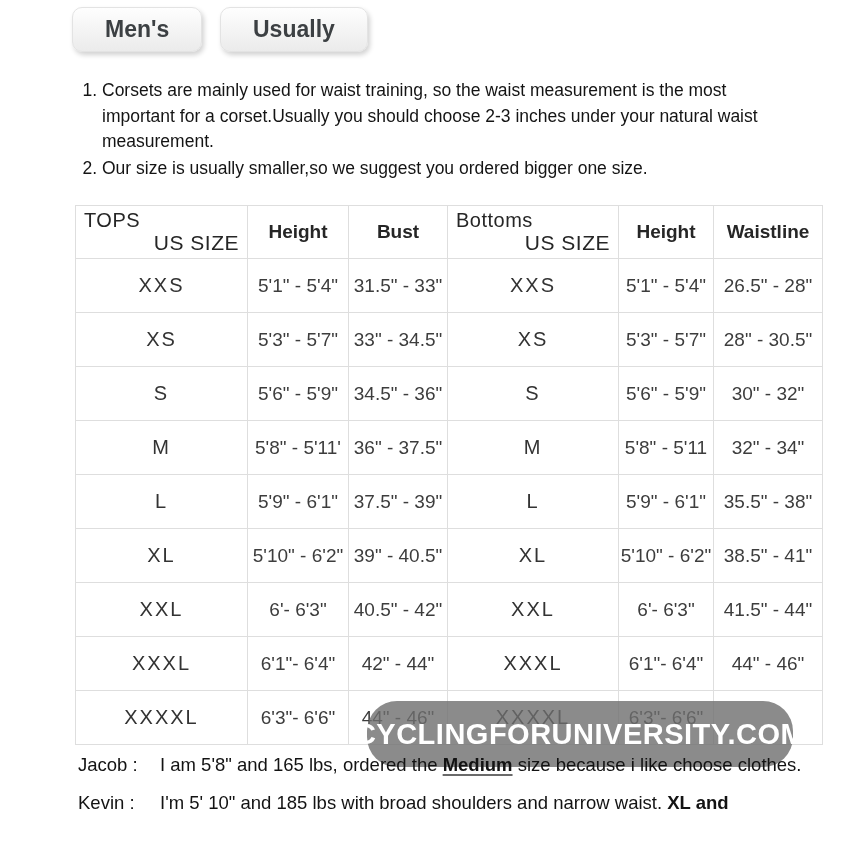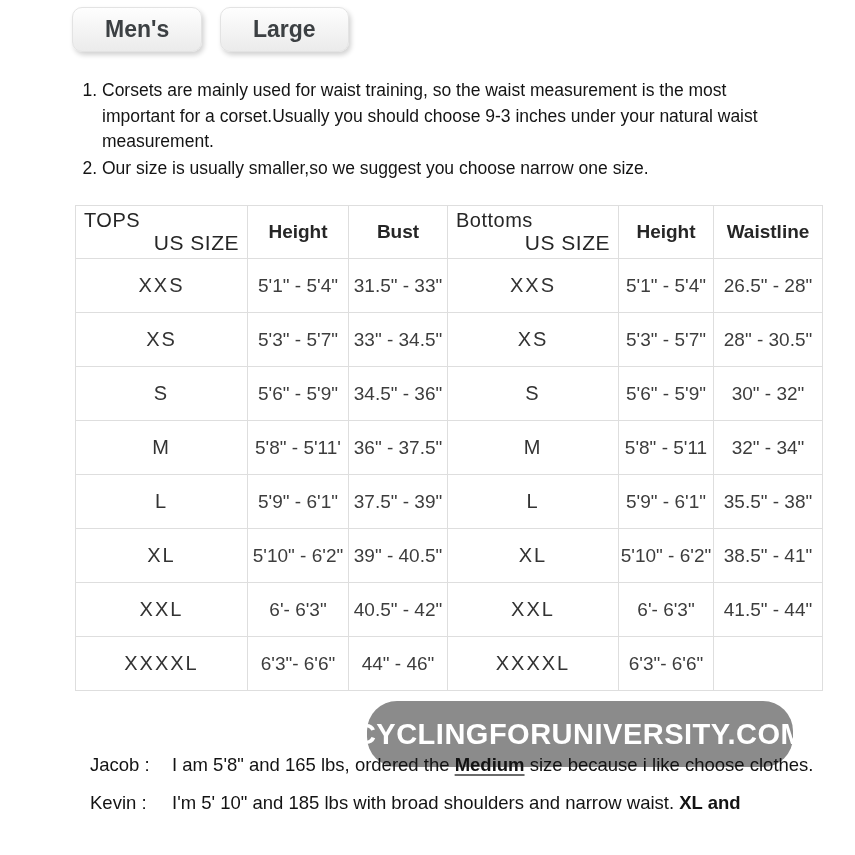--- a/index.html
+++ b/index.html
@@ -51,36 +51,36 @@
     position:absolute; left:367px; top:701px; width:426px; height:66px;
     background:rgba(110,110,110,0.80);
     display:flex; align-items:center; justify-content:center;
     color:#ffffff; font-weight:bold; font-size:29px; letter-spacing:0.5px;
     white-space:nowrap;
     border-radius:30px;
   }
 
   
   .testimonials { position:absolute; left:78px; top:753px; width:775px; font-size:18.5px; color:#131313; }
-  .t-line { display:flex; margin-bottom:14px; white-space:nowrap; line-height:24px;margin-left:12px; }
+  .t-line { display:flex; margin-bottom:14px; white-space:nowrap; line-height:24px; }
   .t-name { width:82px; flex:0 0 82px; }
   .t-size { font-weight:bold; }
   .t-size.u { text-decoration:underline; text-decoration-thickness:2px; text-underline-offset:3px; text-decoration-color:#6a6a6a; }
 </style>
 </head>
 <body>
 
 <div class="page">
 
   <button class="pill-btn btn-mens">Men's</button>
-  <button class="pill-btn btn-inches">Large</button>
+  <button class="pill-btn btn-inches">Usually</button>
 
   <ol class="notes">
-    <li>Corsets are mainly used for waist training, so the waist measurement is the most important for a corset.Usually you should choose 9-3 inches under your natural waist measurement.</li>
-    <li>Our size is usually smaller,so we suggest you choose narrow one size.</li>
+    <li>Corsets are mainly used for waist training, so the waist measurement is the most important for a corset.Usually you should choose 2-3 inches under your natural waist measurement.</li>
+    <li>Our size is usually smaller,so we suggest you ordered bigger one size.</li>
   </ol>
 
   <table class="size-table">
     <colgroup>
       <col style="width:172px">
         <col style="width:101px">
         <col style="width:99px">
       <col style="width:171px">
         <col style="width:95px">
         <col style="width:109px">
@@ -156,20 +156,28 @@
     </tr>
     <tr>
       <td class="size-cell">XXL</td>
       <td>6'- 6'3"</td>
       <td>40.5" - 42"</td>
       <td class="size-cell">XXL</td>
       <td>6'- 6'3"</td>
       <td>41.5" - 44"</td>
     </tr>
     <tr>
+      <td class="size-cell">XXXL</td>
+      <td>6'1"- 6'4"</td>
+      <td>42" - 44"</td>
+      <td class="size-cell">XXXL</td>
+      <td>6'1"- 6'4"</td>
+      <td>44" - 46"</td>
+    </tr>
+    <tr>
       <td class="size-cell">XXXXL</td>
       <td>6'3"- 6'6"</td>
       <td>44" - 46"</td>
       <td class="size-cell">XXXXL</td>
       <td>6'3"- 6'6"</td>
       <td></td>
     </tr>
   </tbody>
     </table>
 

